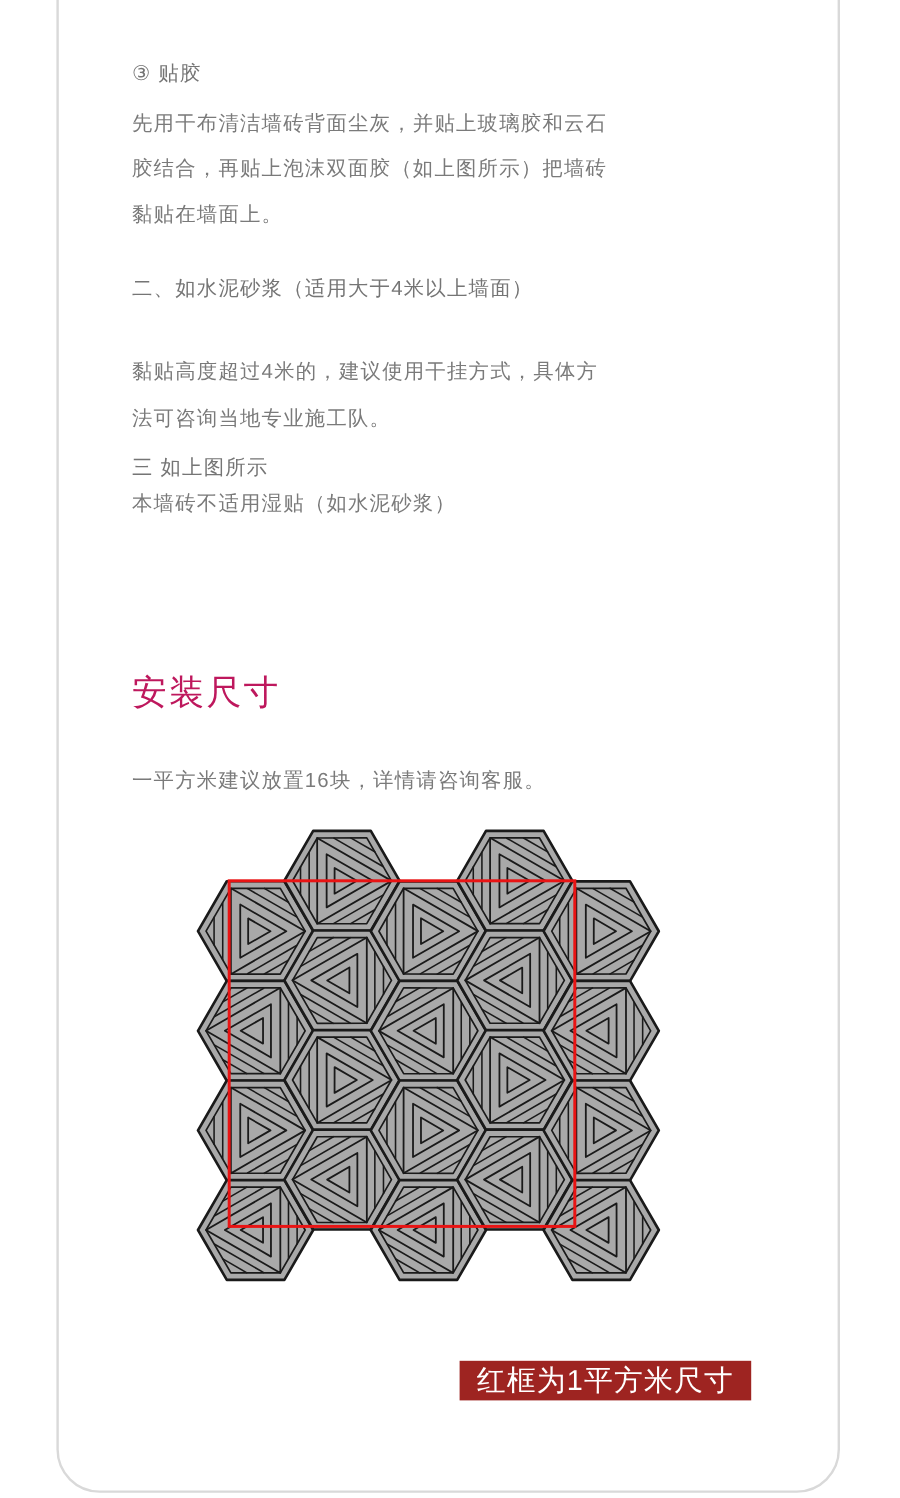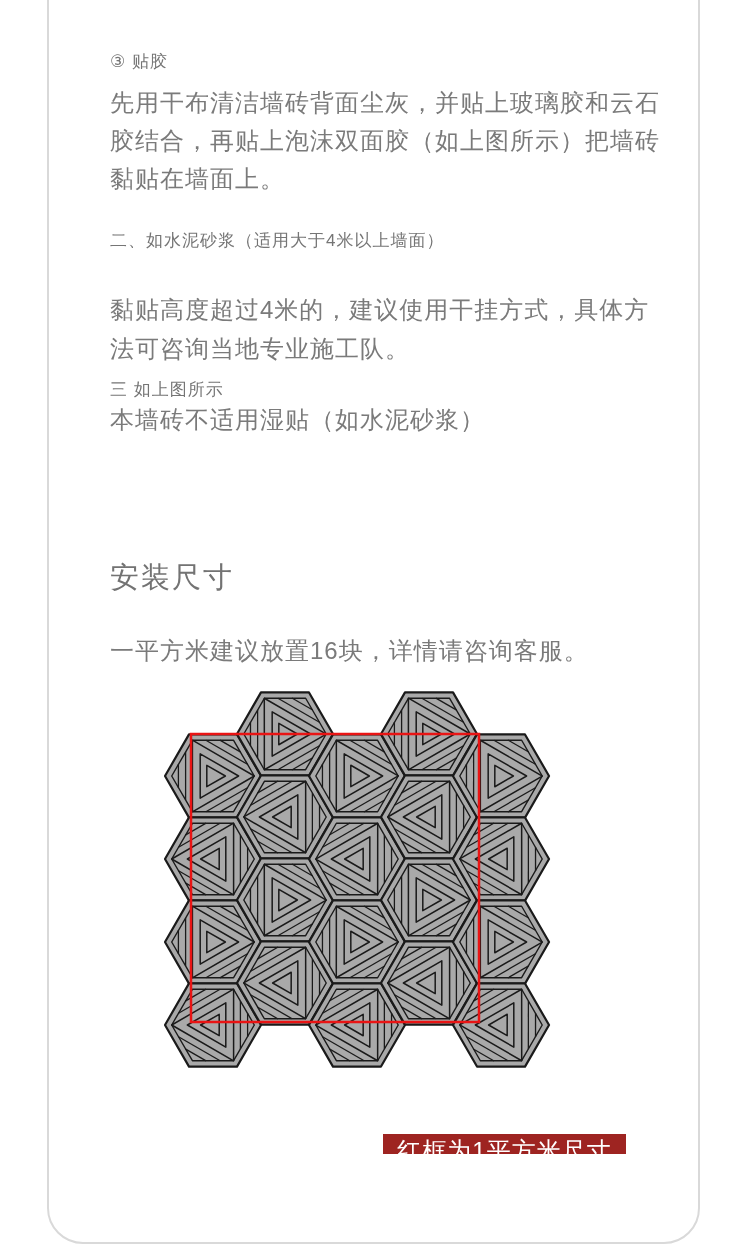--- a/index.html
+++ b/index.html
@@ -8,25 +8,25 @@
     background:#ffffff;
     font-family:"Liberation Sans","DejaVu Sans",sans-serif;
   }
   .card{
     position:absolute;left:47px;top:-44px;width:653px;height:1288px;
     border:2px solid #d9d9d9;border-radius:36px;background:#ffffff;
     box-sizing:border-box;
   }
   .txt{position:absolute;left:110px;white-space:pre-line;}
   .sec-title{font-size:17px;color:#757575;letter-spacing:1px;}
-  .sec-body{font-size:24px;color:#7a7a7a;line-height:38px;letter-spacing:1px;width:560px;}
-  .install-title{font-size:29px;color:#737373;letter-spacing:2px;}
+  .sec-body{font-size:17px;color:#7a7a7a;line-height:38px;letter-spacing:1px;width:560px;}
+  .install-title{font-size:29px;color:#be185d;letter-spacing:2px;}
   #mosaic{position:absolute;left:0;top:0;width:750px;height:1248px;}
   .caption{
-    position:absolute;left:383px;top:1134px;width:243px;height:20px;
+    position:absolute;left:383px;top:1134px;width:243px;height:33px;
     font-size:24px;line-height:33px;text-align:center;letter-spacing:1px;
   }
 </style>
 </head>
 <body>
 
 <div class="card"></div>
 
 <div class="txt sec-title" style="top:50px">③ 贴胶</div>
 <div class="txt sec-body" style="top:84px">先用干布清洁墙砖背面尘灰，并贴上玻璃胶和云石

